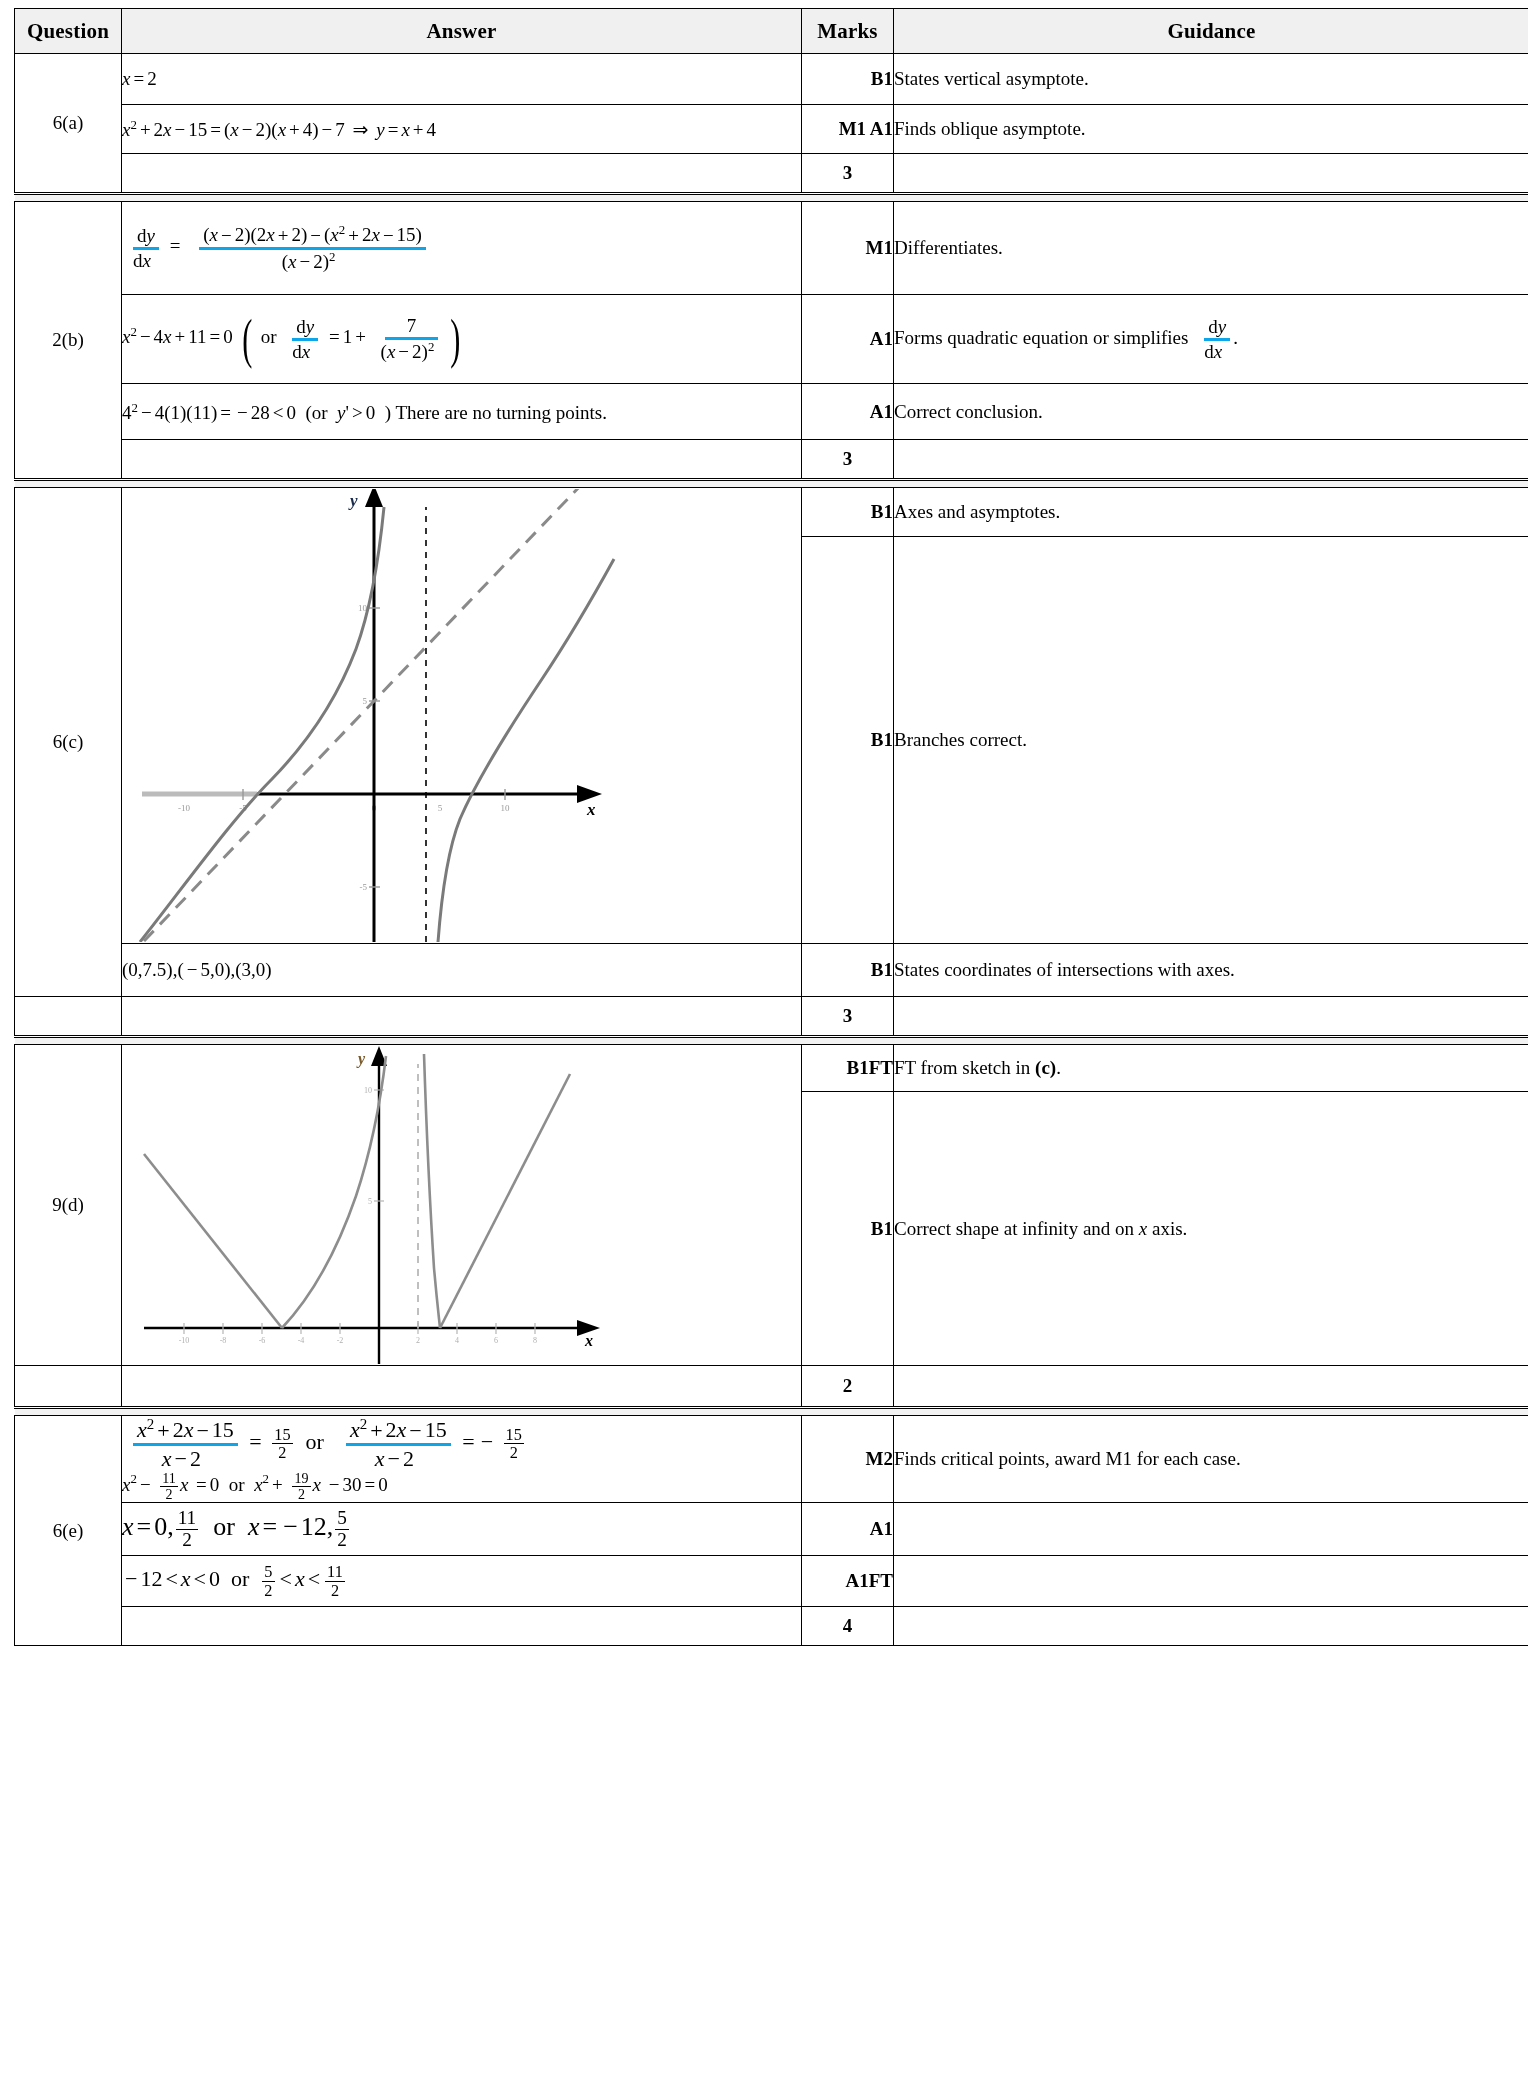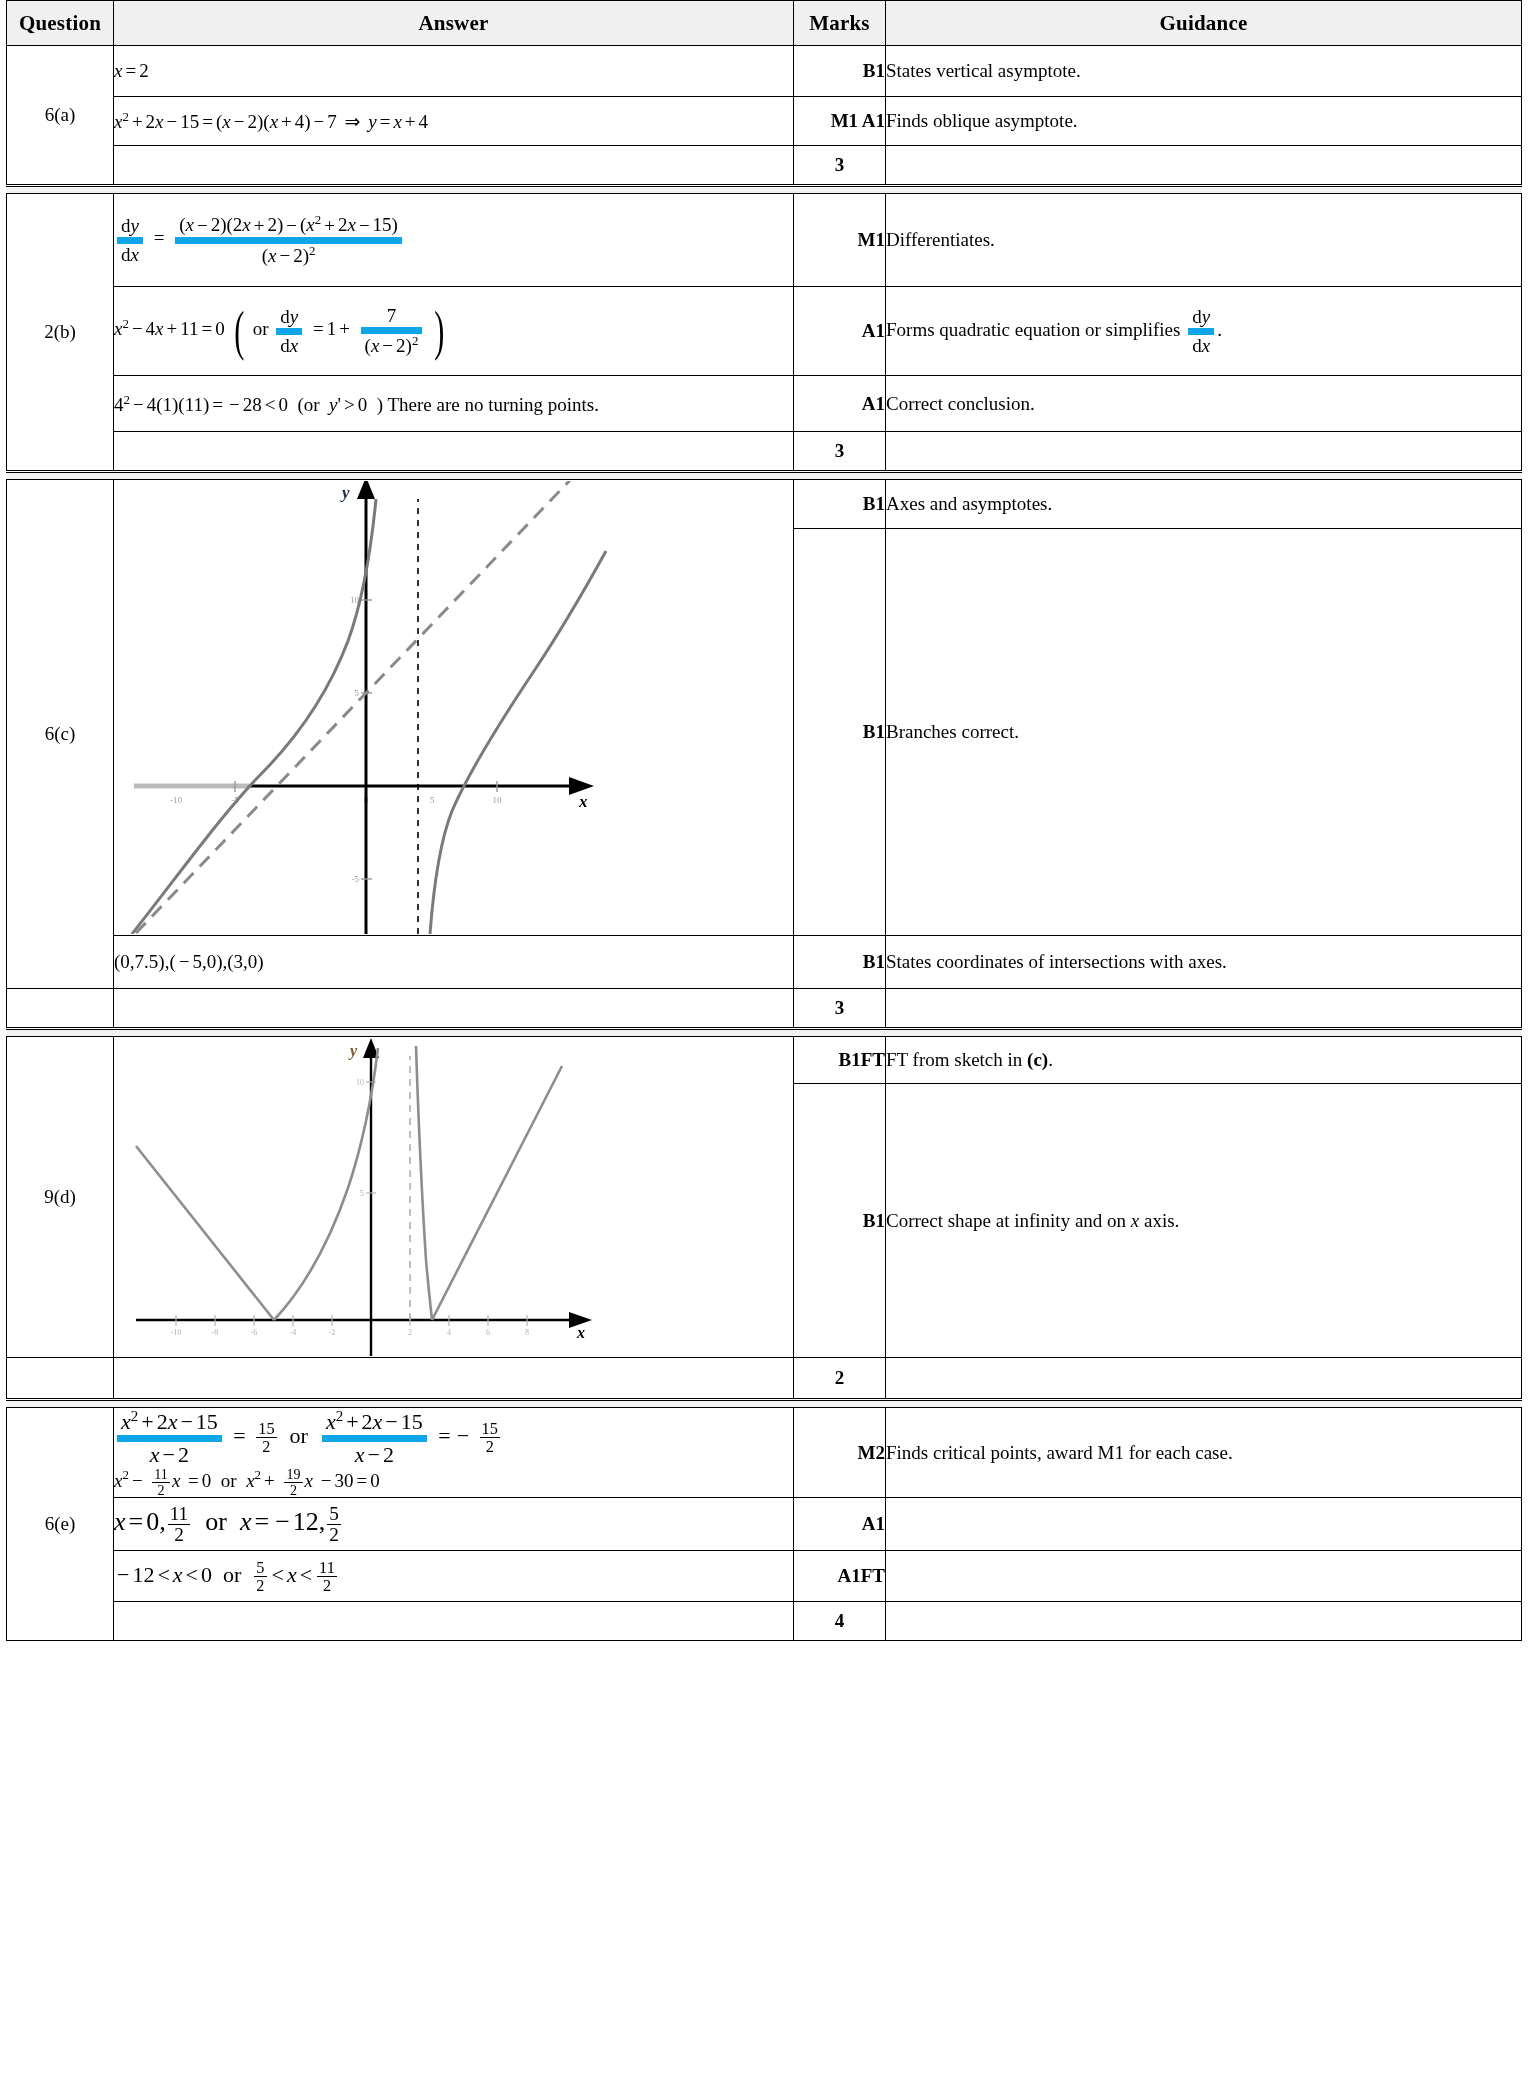--- a/index.html
+++ b/index.html
@@ -8,21 +8,21 @@
     background: #ffffff;
   }
   body {
     width: 1528px;
     font-family: "Liberation Serif", serif;
     color: #000000;
   }
   .page {
     width: 1528px;
     box-sizing: border-box;
-    padding: 0;
+    padding: 8px;
   }
   table.ms {
     border-collapse: collapse;
     width: 1515px;
     margin-left: 6px;
     table-layout: fixed;
   }
   table.ms td, table.ms th {
     border: 1px solid #000000;
     vertical-align: middle;
@@ -91,21 +91,21 @@
   .mo { padding: 0 3px; }
   sup.exp { font-size: .68em; vertical-align: super; font-style: normal; }
 
   .frac {
     display: inline-block;
     vertical-align: middle;
     text-align: center;
     line-height: 1.15;
     margin: 0 3px;
   }
-  .frac > .num { display: block; padding: 0 4px; border-bottom: 7px solid #0ea5e9; }
+  .frac > .num { display: block; padding: 0 4px; border-bottom: 3px solid #0ea5e9; margin-left: 8px; }
   .frac > .den { display: block; padding: 0 4px; }
 
   .sfrac {
     display: inline-block;
     vertical-align: middle;
     text-align: center;
     font-size: .74em;
     line-height: 1.05;
     margin: 0 2px;
   }

